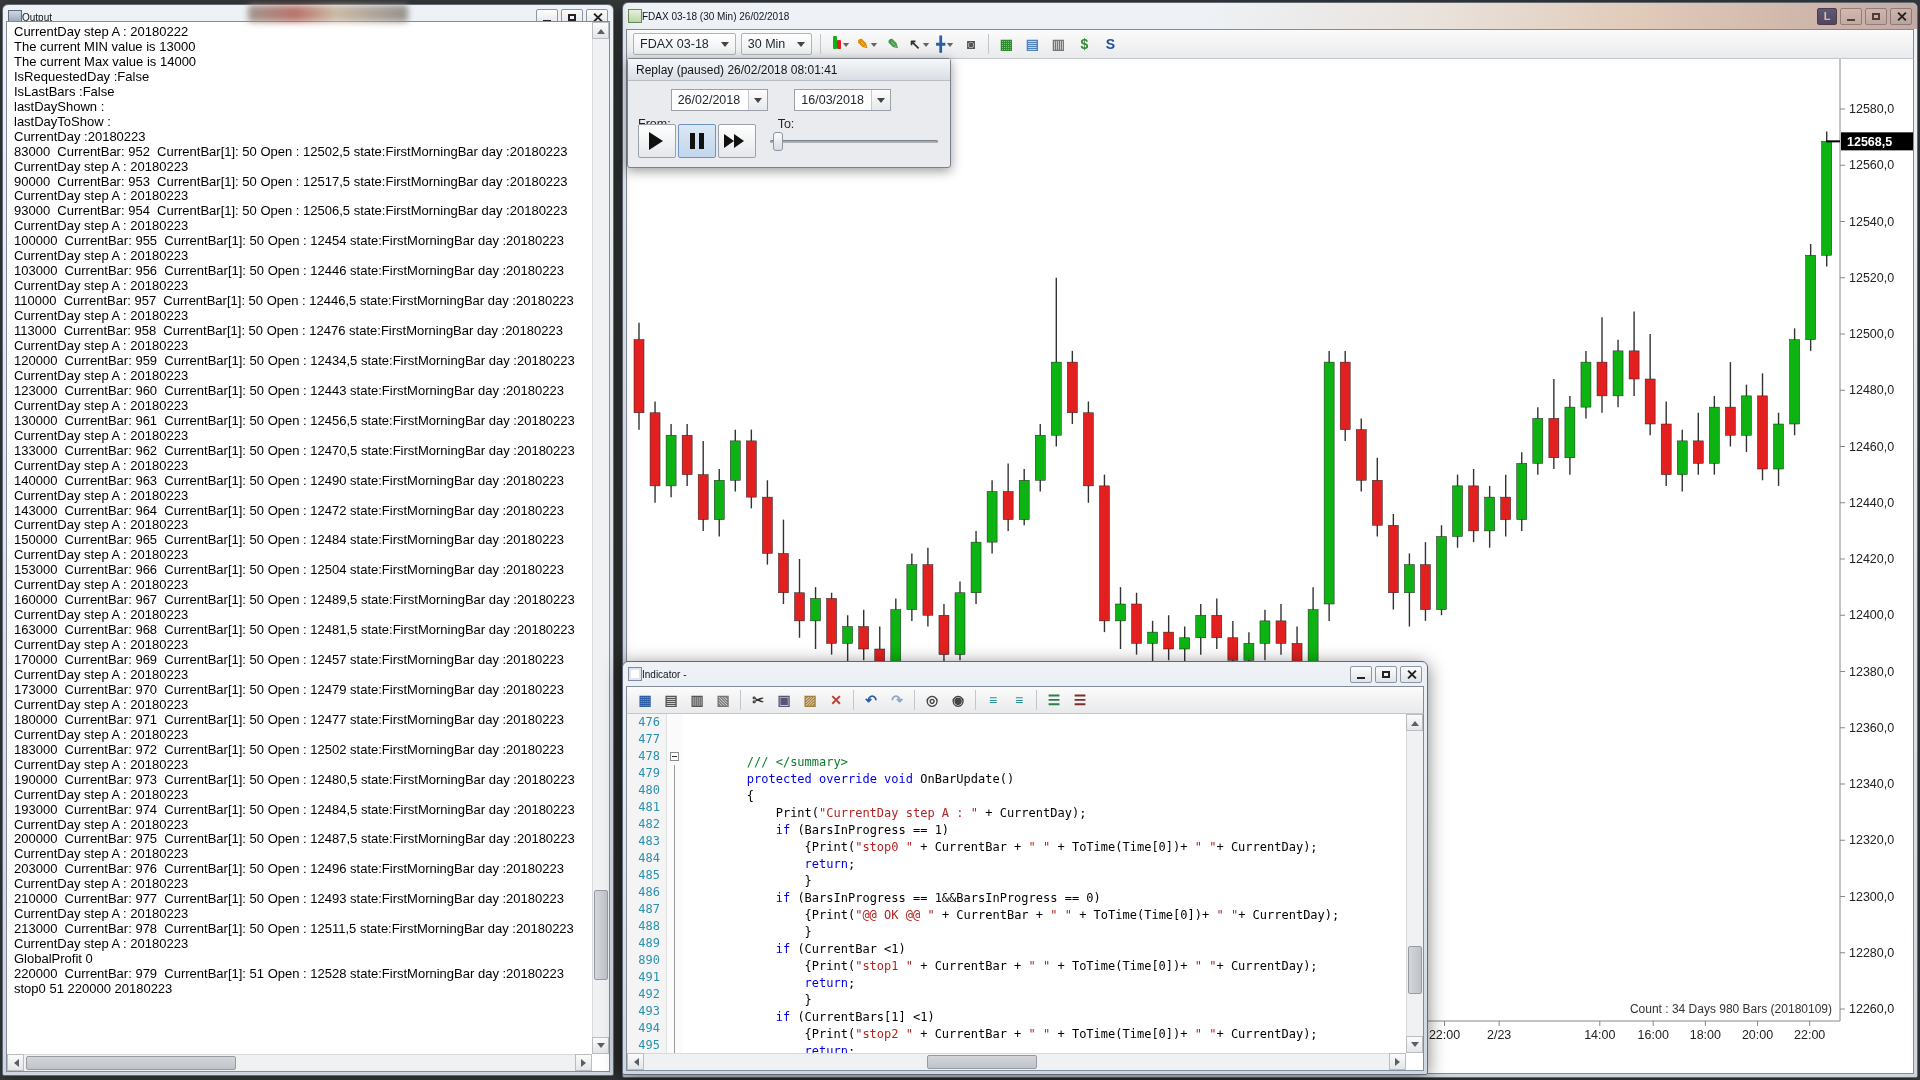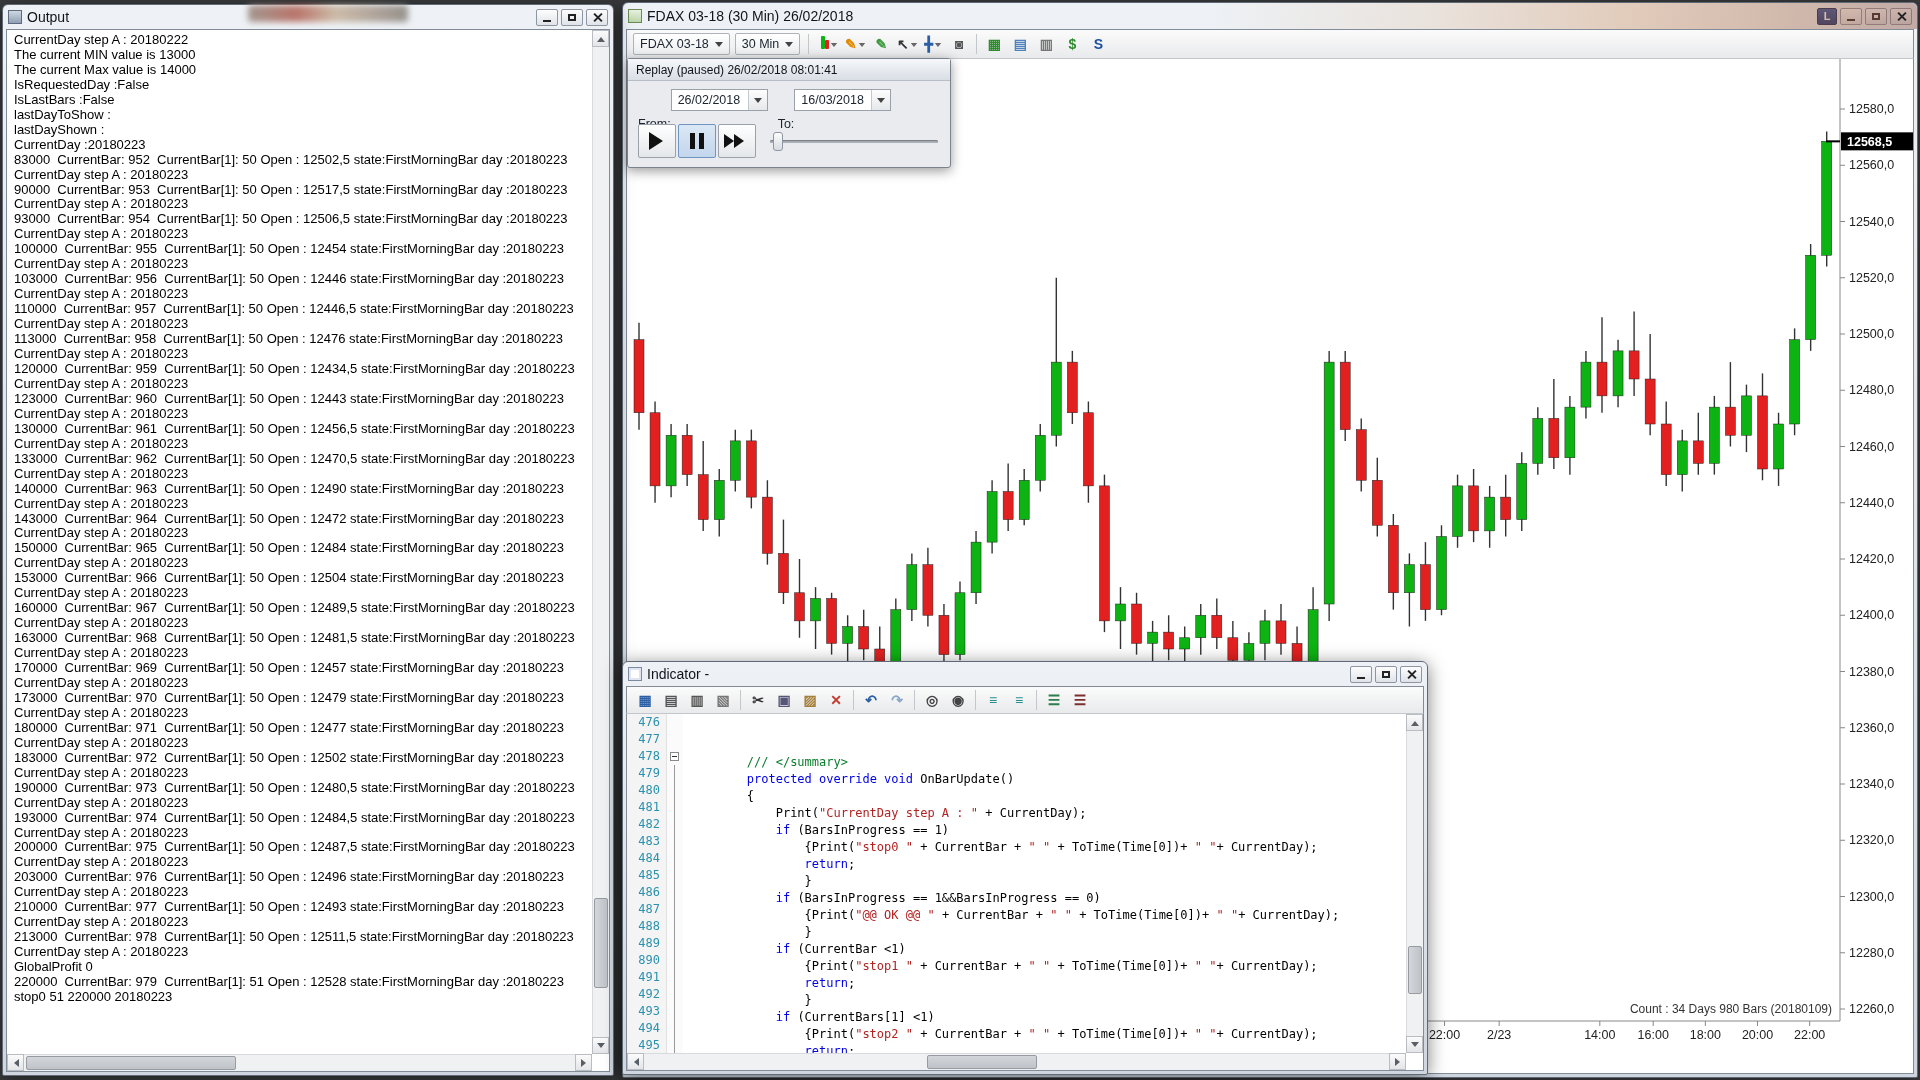--- a/index.html
+++ b/index.html
@@ -5,21 +5,21 @@
   * { margin:0; padding:0; box-sizing:border-box; }
   html,body { width:1920px; height:1080px; overflow:hidden; background:#3a3c3e;
               font-family:"Liberation Sans", sans-serif; }
   .desktop { position:relative; width:1920px; height:1080px; }
 
   
   .win { position:absolute; background:linear-gradient(180deg,#eef2f6,#cfd6df);
          border:1px solid #606a76; border-radius:6px 6px 2px 2px;
          box-shadow:0 3px 18px rgba(0,0,0,.5); }
   .titlebar { height:24px; display:flex; align-items:center; padding:0 5px; position:relative; }
-  .title-text { font-size:14px; color:#10151c; margin-left:5px; white-space:nowrap; }
+  .title-text { font-size:10px; color:#10151c; white-space:nowrap; }
   .winbtns { margin-left:auto; display:flex; gap:3px; align-items:center; }
   .wbtn { width:22px; height:17px; background:linear-gradient(#fdfdfd,#dfe3e8);
           border:1px solid #8d96a2; border-radius:2px; display:flex;
           align-items:center; justify-content:center; cursor:default; }
   .g-min { width:8px; height:2px; background:#222; margin-top:7px; }
   .g-max { width:8px; height:7px; border:2px solid #222; }
   .g-close { position:relative; width:9px; height:9px; }
   .g-close::before,.g-close::after { content:""; position:absolute; left:4px; top:-1px;
           width:2px; height:11px; background:#222; }
   .g-close::before { transform:rotate(45deg); } .g-close::after { transform:rotate(-45deg); }
@@ -55,21 +55,21 @@
 
   
   #chart-window { left:622px; top:2px; width:1296px; height:1076px; z-index:5; }
   #chart-window .titlebar { height:26px; }
   .title-glass { position:absolute; inset:0; border-radius:6px 6px 0 0; pointer-events:none;
      background:linear-gradient(90deg, rgba(0,0,0,0) 45%, rgba(216,160,110,.18) 62%,
                 rgba(205,140,90,.38) 78%, rgba(170,105,70,.42) 90%, rgba(140,85,70,.45) 100%); }
   .chart-toolbar { position:absolute; left:3px; right:3px; top:26px; height:30px;
      background:linear-gradient(#fbfbfb,#e9eaec); border:1px solid #828b98; border-bottom:1px solid #c3c7cc;
      display:flex; align-items:center; padding:0 6px; gap:5px; }
-  .dd-box { display:flex; align-items:center; gap:6px; height:22px; padding:0 6px;
+  .dd-box { display:flex; align-items:center; gap:12px; height:22px; padding:0 6px;
      background:linear-gradient(#ffffff,#eceef0); border:1px solid #aeb4bb; border-radius:2px;
      font-size:12.5px; color:#1c2430; }
   .caret { width:0; height:0; border:4px solid transparent; border-top:5px solid #444; margin-top:4px; }
   .tool { width:24px; height:22px; background:transparent; border:1px solid transparent; border-radius:2px;
      display:flex; align-items:center; justify-content:center; font-size:14px; gap:1px; }
   .tsep { width:1px; height:20px; background:#c3c7cc; margin:0 3px; }
   .mini-candle { display:inline-block; width:4px; height:13px; border-radius:1px; }
   .chart-canvas { position:absolute; left:3px; right:3px; top:56px; bottom:3px; background:#fff;
      border:1px solid #828b98; border-top:none; }
   .chart-canvas svg { position:absolute; left:0; top:0; }
@@ -424,29 +424,29 @@
             <i class="g-min"></i>
           </span>
         <span class="wbtn">
             <i class="g-max"></i>
           </span>
         <span class="wbtn">
             <i class="g-close"></i>
           </span>
       </span>
     </div>
-    <div class="win-body" style="top:24px;">
+    <div class="win-body" style="top:16px;">
       <div class="out-content" id="output-lines">
           <div class="out-line">CurrentDay step A : 20180222</div>
           <div class="out-line">The current MIN value is 13000</div>
           <div class="out-line">The current Max value is 14000</div>
           <div class="out-line">IsRequestedDay :False</div>
           <div class="out-line">IsLastBars :False</div>
+          <div class="out-line">lastDayShown :</div>
           <div class="out-line">lastDayToShow :</div>
-          <div class="out-line">lastDayShown :</div>
           <div class="out-line">CurrentDay :20180223</div>
           <div class="out-line">83000  CurrentBar: 952  CurrentBar[1]: 50 Open : 12502,5 state:FirstMorningBar day :20180223</div>
           <div class="out-line">CurrentDay step A : 20180223</div>
           <div class="out-line">90000  CurrentBar: 953  CurrentBar[1]: 50 Open : 12517,5 state:FirstMorningBar day :20180223</div>
           <div class="out-line">CurrentDay step A : 20180223</div>
           <div class="out-line">93000  CurrentBar: 954  CurrentBar[1]: 50 Open : 12506,5 state:FirstMorningBar day :20180223</div>
           <div class="out-line">CurrentDay step A : 20180223</div>
           <div class="out-line">100000  CurrentBar: 955  CurrentBar[1]: 50 Open : 12454 state:FirstMorningBar day :20180223</div>
           <div class="out-line">CurrentDay step A : 20180223</div>
           <div class="out-line">103000  CurrentBar: 956  CurrentBar[1]: 50 Open : 12446 state:FirstMorningBar day :20180223</div>

